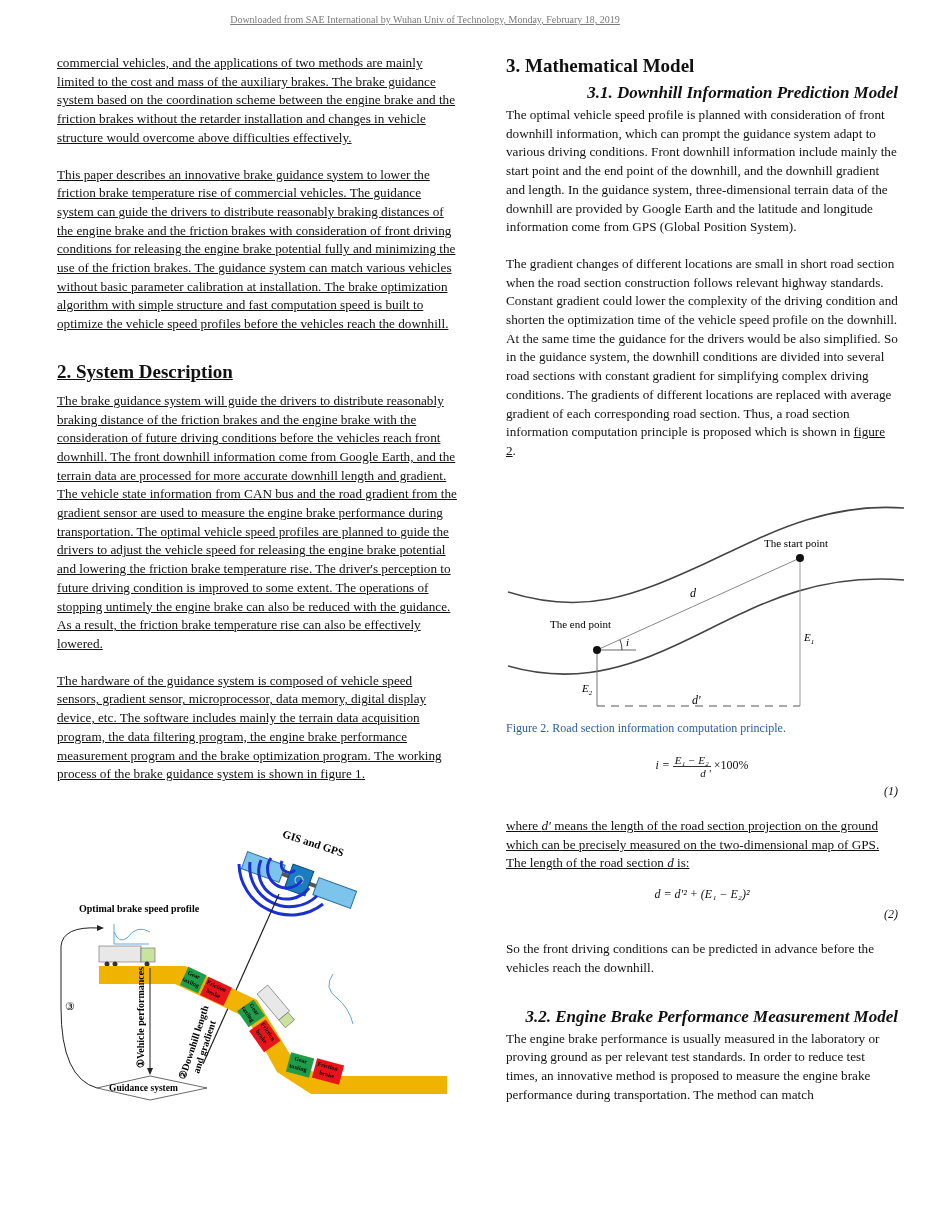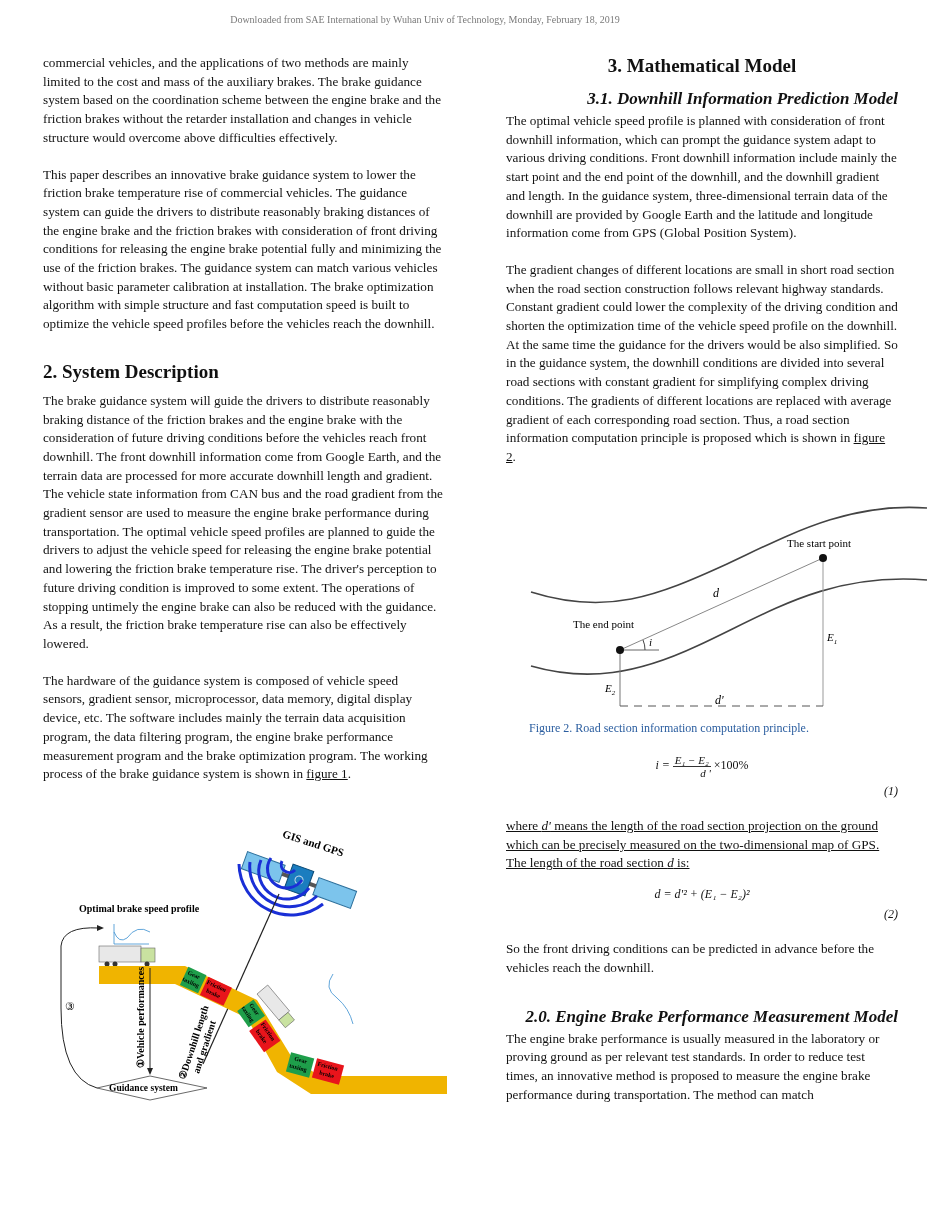--- a/index.html
+++ b/index.html
@@ -1,36 +1,36 @@
 <!DOCTYPE html>
 <html><head>
 <meta charset="utf-8">
 <style>
   html, body { margin:0; padding:0; background:#ffffff; }
   body { width:952px; height:1232px; position:relative; overflow:hidden;
          font-family:"Liberation Serif", "DejaVu Serif", serif; color:#111; }
   .banner { position:absolute; top:14px; left:0; width:850px; text-align:center;
-            font-size:10px; color:#7a7a7a; }
+            font-size:10px; color:#7a7a7a;text-decoration:underline; }
   .col { position:absolute; top:54px; width:400px; }
-  .col.left { left:43px; }
+  .col.left { left:57px;text-decoration:underline; }
   .col.right { left:506px; width:392px; }
   p.body { margin:0 0 18px 0; font-size:13.2px; line-height:18.7px; }
   h2.sec { margin:0 0 8px 0; font-size:19px; font-weight:bold; line-height:24px; }
   h3.sub { margin:0 0 2px 0; font-size:17px; font-weight:bold; font-style:italic; line-height:22px;text-align:right; }
   .link { text-decoration:underline; color:#111; cursor:pointer; }
   .caption { font-size:12px; color:#2a5d9f; margin:0; line-height:16px; }
   .eq { position:relative; height:34px; font-size:12px; font-style:italic; }
   .eq .formula { position:absolute; left:0; right:0; text-align:center; top:4px; }
   .eq-num { text-align:right; font-size:12px; font-style:italic; margin:0 0 18px 0; }
   .frac { display:inline-block; vertical-align:middle; text-align:right; }
   .frac .num { display:block; border-bottom:1px solid #333; padding:0 2px; font-size:11px; }
   .frac .den { display:block; font-size:11px; }
   sub, sup { font-size:8px; }
   .fig1 { position:absolute; left:57px; top:828px; width:400px; height:276px; }
-  .fig2 { position:absolute; left:504px; top:496px; width:406px; height:214px;margin-left:23px; }
+  .fig2 { position:absolute; left:504px; top:496px; width:406px; height:214px; }
   svg text { font-family:"Liberation Serif", serif; }
 </style>
 </head>
 <body>
 
 <div class="banner">Downloaded from SAE International by Wuhan Univ of Technology, Monday, February 18, 2019</div>
 
 <div class="col left">
   <p class="body">commercial vehicles, and the applications of two methods are mainly limited to the cost and mass of the auxiliary brakes. The brake guidance system based on the coordination scheme between the engine brake and the friction brakes without the retarder installation and changes in vehicle structure would overcome above difficulties effectively.</p>
   <p class="body" style="margin-bottom:26px;">This paper describes an innovative brake guidance system to lower the friction brake temperature rise of commercial vehicles. The guidance system can guide the drivers to distribute reasonably braking distances of the engine brake and the friction brakes with consideration of front driving conditions for releasing the engine brake potential fully and minimizing the use of the friction brakes. The guidance system can match various vehicles without basic parameter calibration at installation. The brake optimization algorithm with simple structure and fast computation speed is built to optimize the vehicle speed profiles before the vehicles reach the downhill.</p>
@@ -131,21 +131,21 @@
     <polygon points="40,260 93,248 150,260 93,272" fill="#fff" stroke="#444" stroke-width="0.8"></polygon>
     <text x="52" y="263" font-size="9.5" font-weight="bold">Guidance system</text>
 
     <path d="M 40 260 Q 4 250 4 180 L 4 118 Q 6 98 42 100" fill="none" stroke="#222" stroke-width="1"></path>
     <polygon points="40,97 47,100 40,103" fill="#222"></polygon>
     <text x="8" y="182" font-size="11">③</text>
   </svg>
 </div>
 
 <div class="col right">
-  <h2 class="sec" style="margin-bottom:10px;text-align:center;">3. Mathematical Model</h2>
+  <h2 class="sec" style="margin-bottom:4px;">3. Mathematical Model</h2>
   <h3 class="sub">3.1. Downhill Information Prediction Model</h3>
   <p class="body">The optimal vehicle speed profile is planned with consideration of front downhill information, which can prompt the guidance system adapt to various driving conditions. Front downhill information include mainly the start point and the end point of the downhill, and the downhill gradient and length. In the guidance system, three-dimensional terrain data of the downhill are provided by Google Earth and the latitude and longitude information come from GPS (Global Position System).</p>
   <p class="body">
     <span>The gradient changes of different locations are small in short road section when the road section construction follows relevant highway standards. Constant gradient could lower the complexity of the driving condition and shorten the optimization time of the vehicle speed profile on the downhill. At the same time the guidance for the drivers would be also simplified. So in the guidance system, the downhill conditions are divided into several road sections with constant gradient for simplifying complex driving conditions. The gradients of different locations are replaced with average gradient of each corresponding road section. Thus, a road section information computation principle is proposed which is shown in </span><span class="link">figure 2</span><span>.</span>
   </p>
 </div>
 
 <div class="fig2">
   <svg width="406" height="214" viewBox="0 0 406 214">
     <path d="M 4 96 C 80 120 130 100 200 68 C 260 40 320 6 400 12" fill="none" stroke="#444" stroke-width="1.6"></path>
@@ -182,15 +182,15 @@
   </div>
   <div class="eq-num">(1)</div>
   <p class="body" style="margin-bottom:10px;text-decoration:underline;">
     <span>where </span><i>d'</i><span> means the length of the road section projection on the ground which can be precisely measured on the two-dimensional map of GPS. The length of the road section </span><i>d</i><span> is:</span>
   </p>
   <div class="eq" style="height:24px;">
     <div class="formula">d = d'² + (E₁ − E₂)²</div>
   </div>
   <div class="eq-num">(2)</div>
   <p class="body" style="margin-bottom:28px;">So the front driving conditions can be predicted in advance before the vehicles reach the downhill.</p>
-  <h3 class="sub">2.0. Engine Brake Performance Measurement Model</h3>
+  <h3 class="sub">3.2. Engine Brake Performance Measurement Model</h3>
   <p class="body">The engine brake performance is usually measured in the laboratory or proving ground as per relevant test standards. In order to reduce test times, an innovative method is proposed to measure the engine brake performance during transportation. The method can match</p>
 </div>
 
 </body></html>

